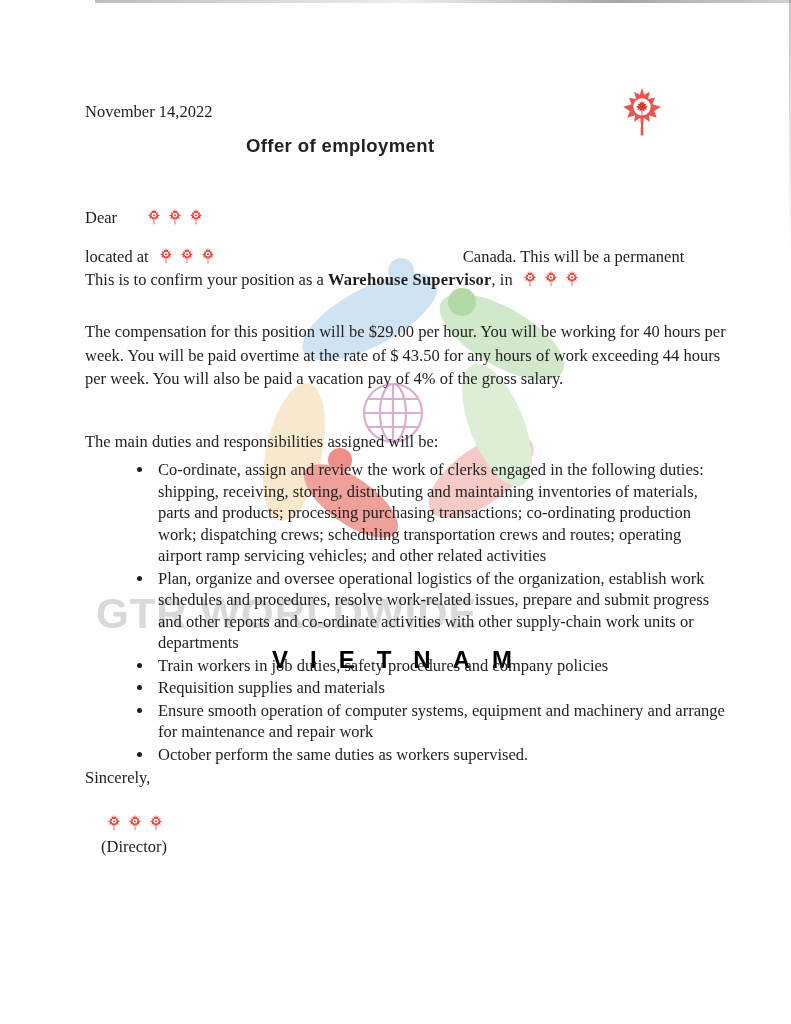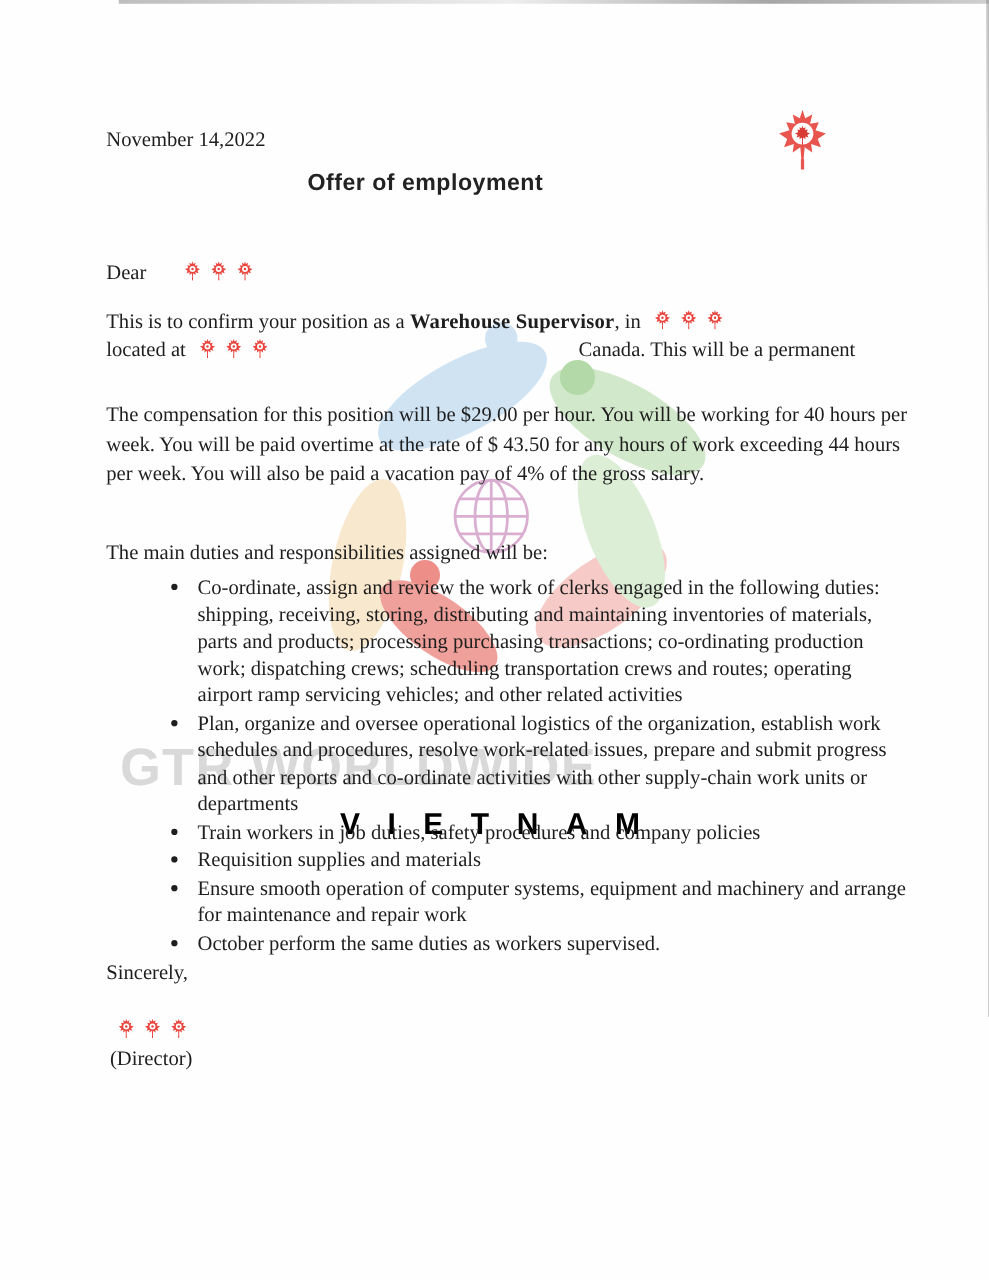--- a/index.html
+++ b/index.html
@@ -53,21 +53,21 @@
   .para1{position:absolute;left:85px;top:245px;width:650px;}
   .para1 .gap{display:inline-block;width:248px;}
   .para2{position:absolute;left:85px;top:320px;width:648px;line-height:23.5px;}
   .duties-intro{position:absolute;left:85px;top:430px;text-align:right;}
   .duties{
     position:absolute;left:134px;top:459px;width:572px;
     margin:0;padding:0 0 0 20px;line-height:21.5px;
   }
   .duties li{margin:0 0 1px 0;padding-left:4px;}
   .closing{position:absolute;left:85px;top:766px;}
-  .sig{position:absolute;width:160px;}
+  .sig{position:absolute;width:160px;margin-left:13px;}
   .sig .leafgrp{margin:0 0 4px 6px;}
   .sig-label{display:block;}
   .sig-director{left:88px;top:812px;}
   .sig-employee{left:512px;top:812px;}
   b{letter-spacing:.2px;}
 </style>
 </head>
 <body>
 
 <svg width="0" height="0" style="position:absolute">
@@ -138,58 +138,58 @@
         <svg viewBox="0 0 100 115">
             <use href="#leaf-sym" fill="#e8453e"></use>
             <circle cx="50" cy="48" r="17" fill="#fefefe"></circle>
             <circle cx="50" cy="48" r="7" fill="#e8453e"></circle>
           </svg>
       </span>
     </div>
 
     <div class="para1">
       <div>
+        <span>located at</span>
+        <span class="leafgrp">
+          <svg viewBox="0 0 100 115">
+              <use href="#leaf-sym" fill="#e8453e"></use>
+              <circle cx="50" cy="48" r="17" fill="#fefefe"></circle>
+              <circle cx="50" cy="48" r="7" fill="#e8453e"></circle>
+            </svg>
+          <svg viewBox="0 0 100 115">
+              <use href="#leaf-sym" fill="#e8453e"></use>
+              <circle cx="50" cy="48" r="17" fill="#fefefe"></circle>
+              <circle cx="50" cy="48" r="7" fill="#e8453e"></circle>
+            </svg>
+          <svg viewBox="0 0 100 115">
+              <use href="#leaf-sym" fill="#e8453e"></use>
+              <circle cx="50" cy="48" r="17" fill="#fefefe"></circle>
+              <circle cx="50" cy="48" r="7" fill="#e8453e"></circle>
+            </svg>
+        </span><span class="gap"></span><span>Canada. This will be a permanent</span>
+      </div>
+      <div>
         <span>This is to confirm your position as a </span><b>Warehouse Supervisor</b><span>, in</span>
         <span class="leafgrp">
           <svg viewBox="0 0 100 115">
               <use href="#leaf-sym" fill="#e8453e"></use>
               <circle cx="50" cy="48" r="17" fill="#fefefe"></circle>
               <circle cx="50" cy="48" r="7" fill="#e8453e"></circle>
             </svg>
           <svg viewBox="0 0 100 115">
               <use href="#leaf-sym" fill="#e8453e"></use>
               <circle cx="50" cy="48" r="17" fill="#fefefe"></circle>
               <circle cx="50" cy="48" r="7" fill="#e8453e"></circle>
             </svg>
           <svg viewBox="0 0 100 115">
               <use href="#leaf-sym" fill="#e8453e"></use>
               <circle cx="50" cy="48" r="17" fill="#fefefe"></circle>
               <circle cx="50" cy="48" r="7" fill="#e8453e"></circle>
             </svg>
         </span>
-      </div>
-      <div>
-        <span>located at</span>
-        <span class="leafgrp">
-          <svg viewBox="0 0 100 115">
-              <use href="#leaf-sym" fill="#e8453e"></use>
-              <circle cx="50" cy="48" r="17" fill="#fefefe"></circle>
-              <circle cx="50" cy="48" r="7" fill="#e8453e"></circle>
-            </svg>
-          <svg viewBox="0 0 100 115">
-              <use href="#leaf-sym" fill="#e8453e"></use>
-              <circle cx="50" cy="48" r="17" fill="#fefefe"></circle>
-              <circle cx="50" cy="48" r="7" fill="#e8453e"></circle>
-            </svg>
-          <svg viewBox="0 0 100 115">
-              <use href="#leaf-sym" fill="#e8453e"></use>
-              <circle cx="50" cy="48" r="17" fill="#fefefe"></circle>
-              <circle cx="50" cy="48" r="7" fill="#e8453e"></circle>
-            </svg>
-        </span><span class="gap"></span><span>Canada. This will be a permanent</span>
       </div>
     </div>
 
     <div class="para2">The compensation for this position will be $29.00 per hour. You will be working for 40 hours per week. You will be paid overtime at the rate of $ 43.50 for any hours of work exceeding 44 hours per week. You will also be paid a vacation pay of 4% of the gross salary.</div>
 
     <div class="duties-intro">The main duties and responsibilities assigned will be:</div>
     <ul class="duties">
 
     <li>Co-ordinate, assign and review the work of clerks engaged in the following duties: shipping, receiving, storing, distributing and maintaining inventories of materials, parts and products; processing purchasing transactions; co-ordinating production work; dispatching crews; scheduling transportation crews and routes; operating airport ramp servicing vehicles; and other related activities</li>
         <li>Plan, organize and oversee operational logistics of the organization, establish work schedules and procedures, resolve work-related issues, prepare and submit progress and other reports and co-ordinate activities with other supply-chain work units or departments</li>

